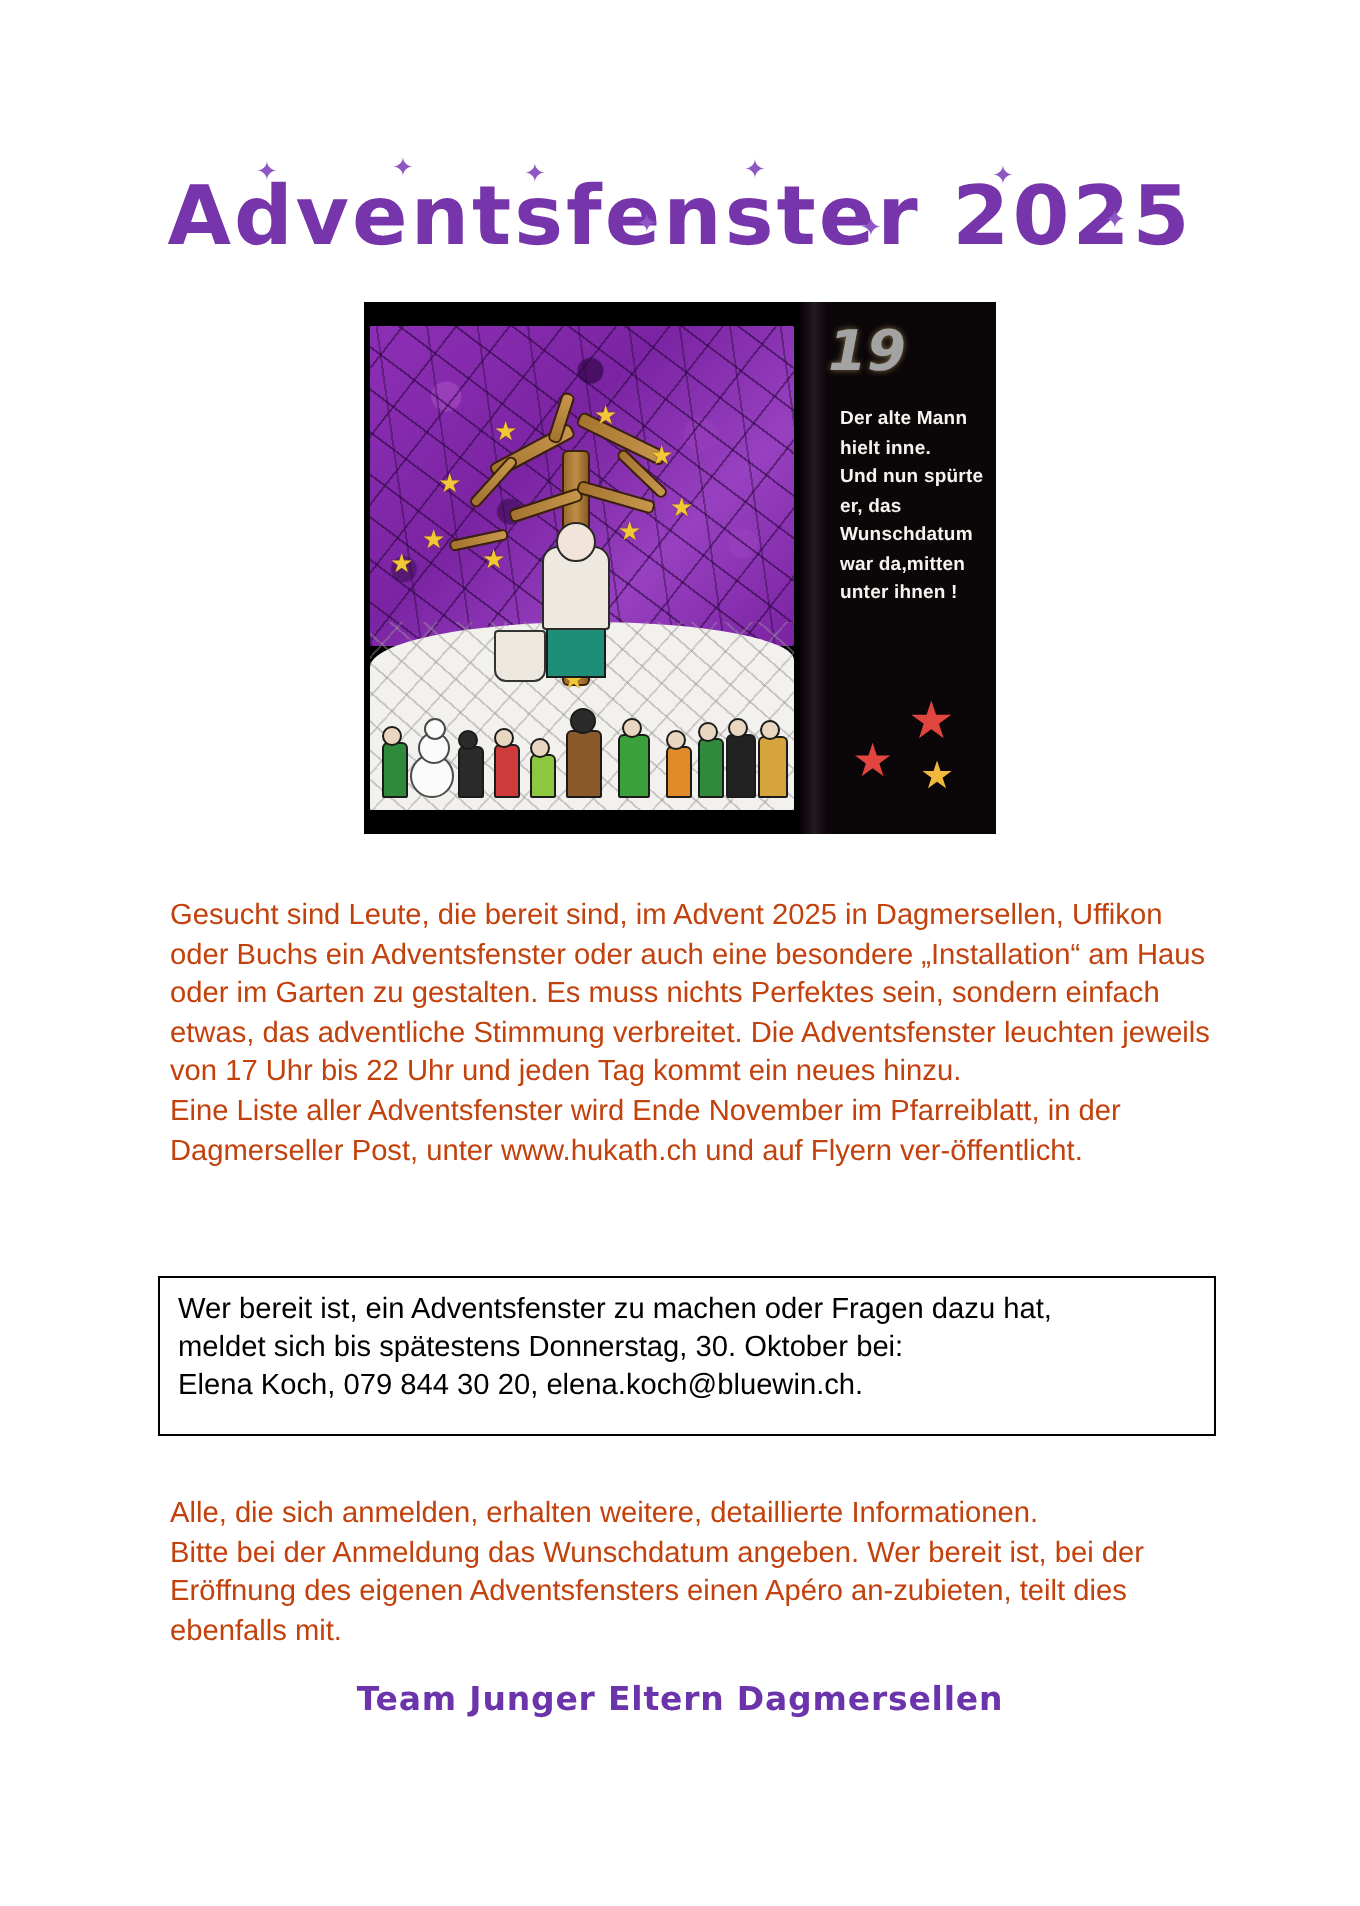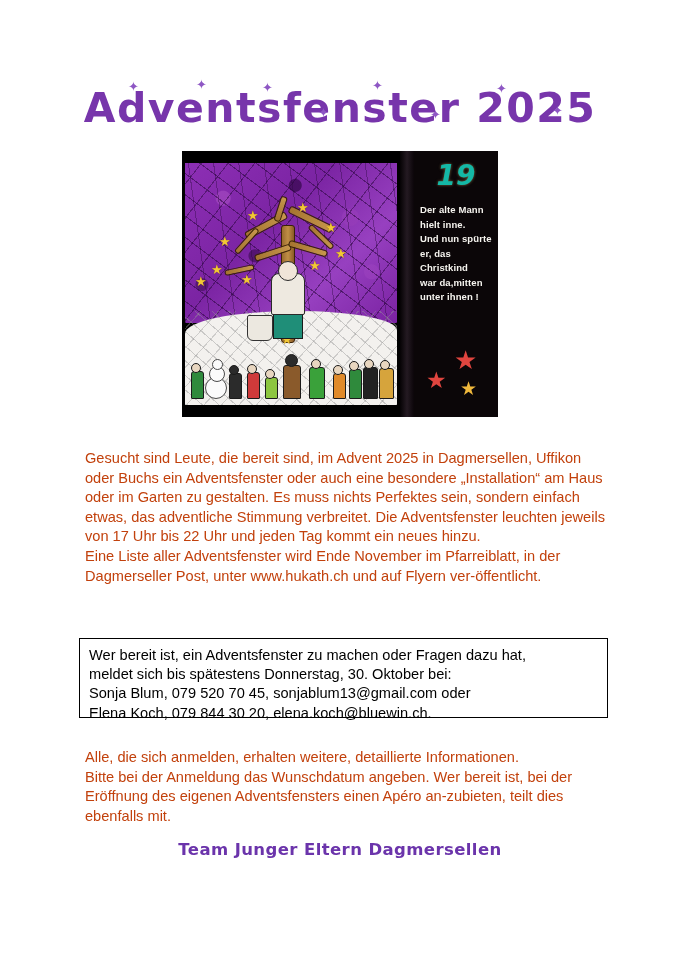--- a/index.html
+++ b/index.html
@@ -191,26 +191,25 @@
   .photo-right {
     position: absolute;
     left: 232px; top: 0;
     width: 84px; height: 266px;
     background: #0b0608;
   }
   .day-number {
     position: absolute;
     left: 0; top: 8px;
     width: 84px;
-    text-align: center;
     font-family: "DejaVu Sans", sans-serif;
     font-weight: 700;
     font-style: italic;
     font-size: 28px;
-    color: #14b8a6;
+    color: #a3a3a3;
     text-shadow: 0 0 3px rgba(243,210,126,.5);
   }
   .verse {
     position: absolute;
     left: 6px; top: 52px;
     width: 78px;
     font-family: Liberation Sans, sans-serif;
     font-weight: 700;
     font-size: 9.5px;
     line-height: 14.5px;
@@ -348,39 +347,38 @@
 
   <div class="photo-divider"></div>
 
   <div class="photo-right">
     <div class="day-number">19</div>
     <div class="verse">
       <div>Der alte Mann</div>
       <div>hielt inne.</div>
       <div>Und nun spürte</div>
       <div>er, das</div>
-      <div>Christkind</div>
+      <div>Wunschdatum</div>
       <div>war da,mitten</div>
       <div>unter ihnen !</div>
     </div>
     <span class="corner-star" style="left:40px;top:196px;font-size:26px;color:#e0453f;">★</span>
     <span class="corner-star" style="left:12px;top:218px;font-size:23px;color:#e0453f;">★</span>
     <span class="corner-star" style="left:46px;top:228px;font-size:19px;color:#f0b83c;">★</span>
   </div>
 </div>
 
 <div class="body-text" id="intro-paragraph">
   <p>Gesucht sind Leute, die bereit sind, im Advent 2025 in Dagmersellen, Uffikon oder Buchs ein Adventsfenster oder auch eine besondere „Installation“ am Haus oder im Garten zu gestalten. Es muss nichts Perfektes sein, sondern einfach etwas, das adventliche Stimmung verbreitet. Die Adventsfenster leuchten jeweils von 17 Uhr bis 22 Uhr und jeden Tag kommt ein neues hinzu.</p>
   <p>Eine Liste aller Adventsfenster wird Ende November im Pfarreiblatt, in der Dagmerseller Post, unter www.hukath.ch und auf Flyern ver-öffentlicht.</p>
 </div>
 
 <div class="contact-box">
   <p>Wer bereit ist, ein Adventsfenster zu machen oder Fragen dazu hat,</p>
   <p>meldet sich bis spätestens Donnerstag, 30. Oktober bei:</p>
-  <p>Sonja Blum, 079 520 70 45, sonjablum13@gmail.com oder</p>
   <p>Elena Koch, 079 844 30 20, elena.koch@bluewin.ch.</p>
 </div>
 
 <div class="body-text" id="closing-paragraph">
   <p>Alle, die sich anmelden, erhalten weitere, detaillierte Informationen.</p>
   <p>Bitte bei der Anmeldung das Wunschdatum angeben. Wer bereit ist, bei der Eröffnung des eigenen Adventsfensters einen Apéro an-zubieten, teilt dies ebenfalls mit.</p>
 </div>
 
 <div class="footer-sig">
   <div>Team Junger Eltern Dagmersellen</div>

